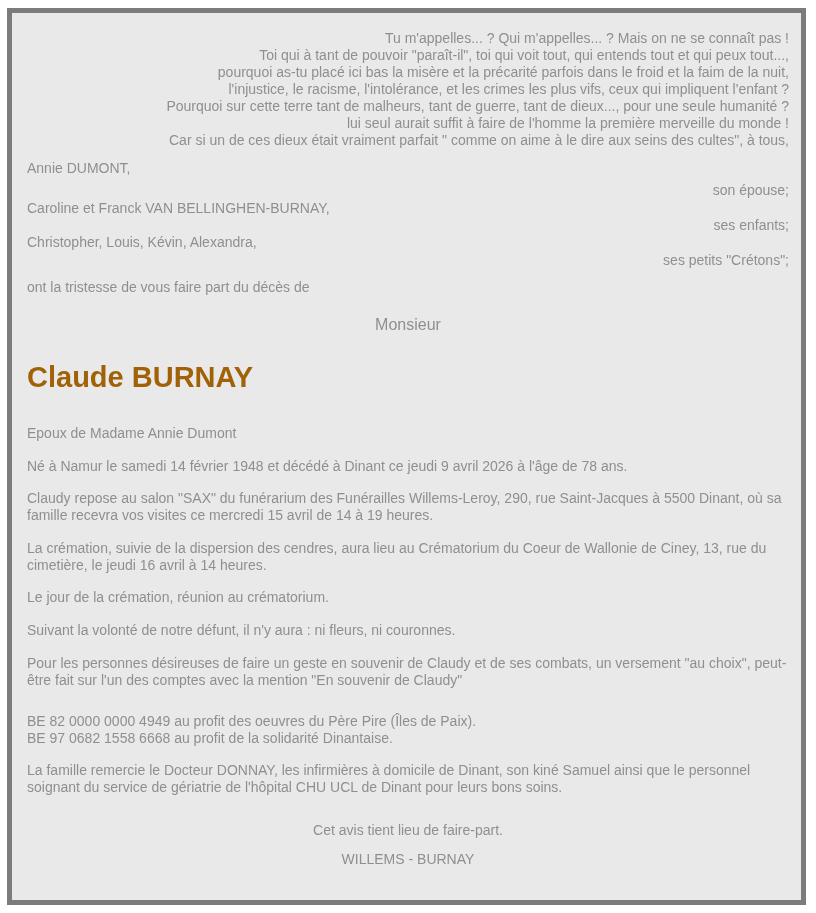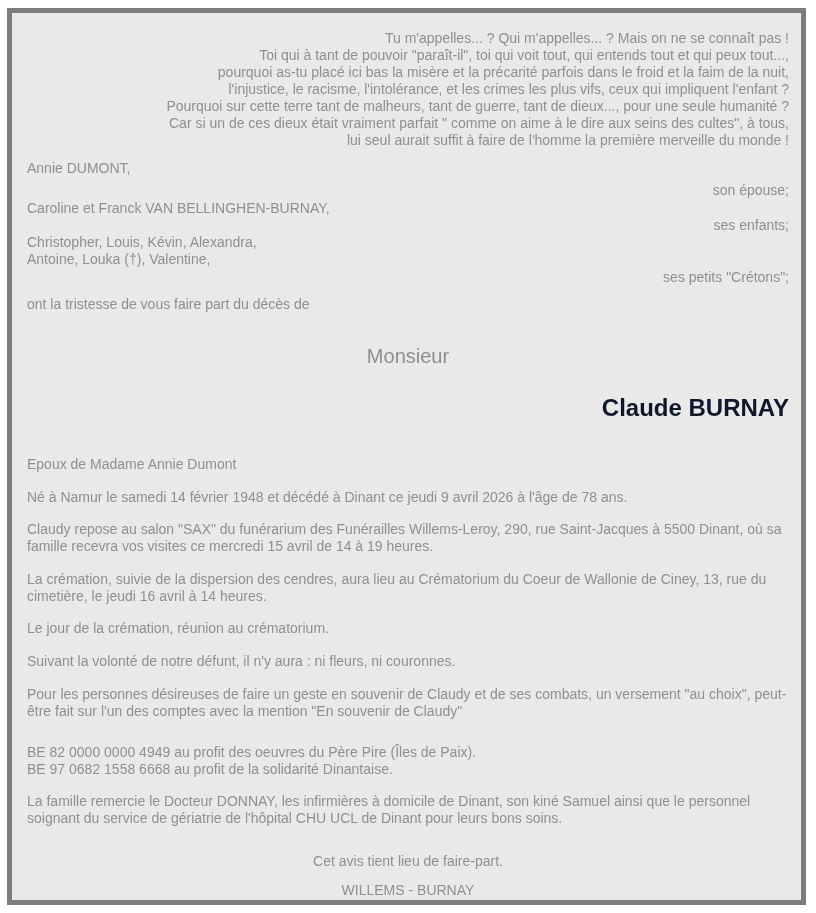--- a/index.html
+++ b/index.html
@@ -32,32 +32,32 @@
 
   .spouse-name        { margin-top: 11px; }
   .spouse-role        { margin-top: 5px; }
   .children-names     { margin-top: 1px; }
   .children-role      { margin-top: 0; }
   .grandchildren-names{ margin-top: 0; }
   .grandchildren-role { margin-top: 1px; }
   .announcement       { margin-top: 10px; }
 
   .civility {
-    margin-top: 32px;
-    font-size: 20px;
+    margin-top: 18px;
+    font-size: 16px;
     line-height: 22px;
     text-align: center;
   }
   .deceased-name {
     margin-top: 24px;
-    font-size: 24px;
+    font-size: 29px;
     line-height: 34px;
     font-weight: bold;
-    color: #0f172a;
-    text-align: right;
+    color: #a16207;
+    text-align: left;
   }
   .subtitle {
     margin-top: 31px;
     text-align: left;
   }
 
   .para        { margin-top: 16px; }
   .para-tight  { margin-top: 15px; }
   .accounts    { margin-top: 24px; }
   .notice-line { margin-top: 26px; text-align: center; }
@@ -67,35 +67,34 @@
 <body>
 
 <div class="frame">
 
   <div class="epitaph">
     <div>Tu m'appelles... ? Qui m'appelles... ? Mais on ne se connaît pas !</div>
     <div>Toi qui à tant de pouvoir "paraît-il", toi qui voit tout, qui entends tout et qui peux tout...,</div>
     <div>pourquoi as-tu placé ici bas la misère et la précarité parfois dans le froid et la faim de la nuit,</div>
     <div>l'injustice, le racisme, l'intolérance, et les crimes les plus vifs, ceux qui impliquent l'enfant ?</div>
     <div>Pourquoi sur cette terre tant de malheurs, tant de guerre, tant de dieux..., pour une seule humanité ?</div>
+    <div>lui seul aurait suffit à faire de l'homme la première merveille du monde !</div>
     <div>Car si un de ces dieux était vraiment parfait " comme on aime à le dire aux seins des cultes", à tous,</div>
-    <div>lui seul aurait suffit à faire de l'homme la première merveille du monde !</div>
   </div>
 
   <p class="spouse-name">Annie DUMONT,</p>
   <p class="spouse-role right">son épouse;</p>
 
   <div class="children-names">
     <p>Caroline et Franck VAN BELLINGHEN-BURNAY,</p>
   </div>
   <p class="children-role right">ses enfants;</p>
 
   <div class="grandchildren-names">
     <p>Christopher, Louis, Kévin, Alexandra,</p>
-    <p>Antoine, Louka (†), Valentine,</p>
   </div>
   <p class="grandchildren-role right">ses petits "Crétons";</p>
 
   <p class="announcement">ont la tristesse de vous faire part du décès de</p>
 
   <p class="civility">Monsieur</p>
 
   <p class="deceased-name">Claude BURNAY</p>
 
   <p class="subtitle">Epoux de Madame Annie Dumont</p>

